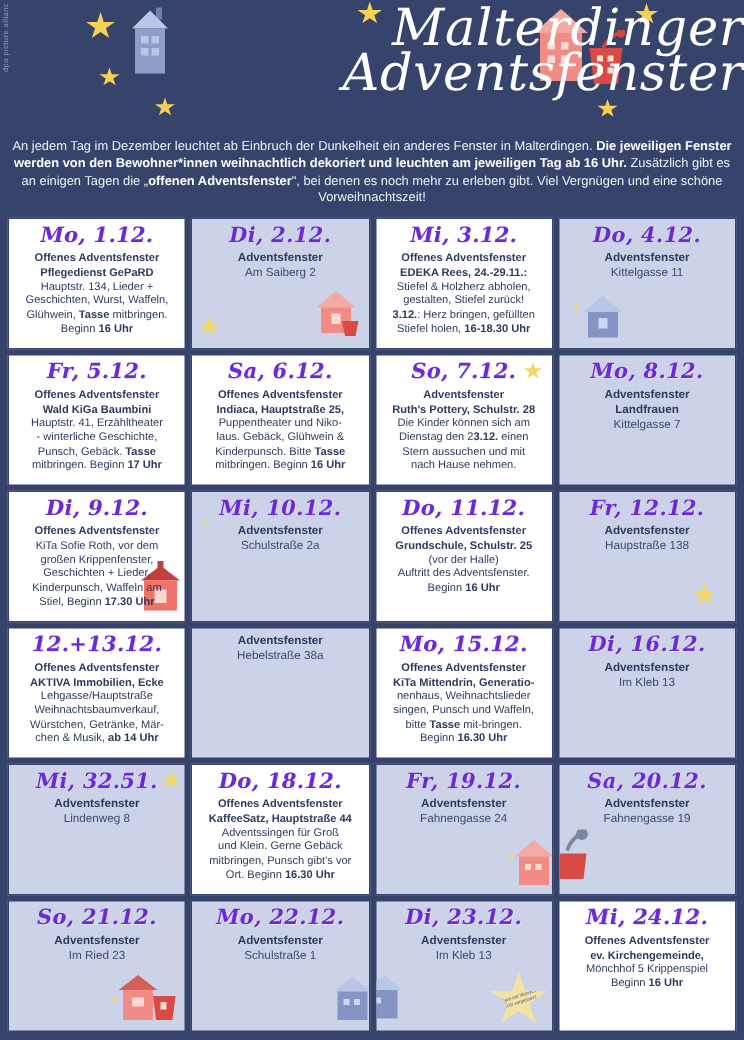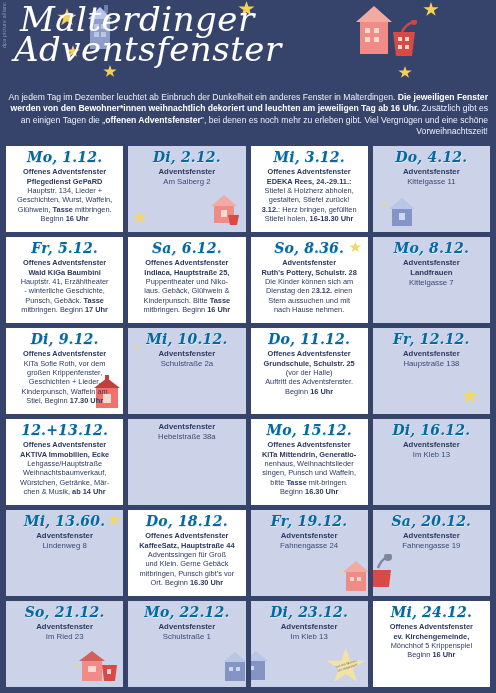--- a/index.html
+++ b/index.html
@@ -28,23 +28,22 @@
   }
 
   
   .header {
     position: relative;
     height: 88px;
     overflow: hidden;
   }
   .title-wrap {
     position: absolute; left: 0; right: 0; top: 2px;
-    text-align: left;
+    text-align: right;
     z-index: 4;
-    margin-left: 20px;
   }
   .title-line1, .title-line2 {
     font-family: "DejaVu Serif", serif;
     font-style: italic;
     color: #ffffff;
     font-weight: 400;
     line-height: 1;
     letter-spacing: .5px;
   }
   .title-line1 { font-size: 34px; }
@@ -62,21 +61,21 @@
   .house { position: absolute; z-index: 3; }
 
   
   .intro {
     position: relative;
     margin: 0 6px;
     padding: 4px 2px 6px 2px;
     color: #eef1f8;
     font-size: 8.6px;
     line-height: 1.32;
-    text-align: right;
+    text-align: center;
     z-index: 5;
   }
   .intro b { font-weight: bold; color: #ffffff; }
 
   
   .grid {
     position: relative;
     margin: 2px 5px 0 5px;
     display: grid;
     grid-template-columns: repeat(4, 1fr);
@@ -96,21 +95,21 @@
     background: #ffffff;
   }
   .cell.plain {           
     background: #ccd3e8;
   }
   .daylabel {
     font-family: "DejaVu Serif", serif;
     font-style: italic;
     font-weight: bold;
     font-size: 14px;
-    color: #0369a1;
+    color: #6d28d9;
     line-height: 1.05;
     letter-spacing: .2px;
     margin: 1px 0 2px 0;
     text-shadow: .6px .6px 0 #e2e7f4;
     position: relative;
     z-index: 3;
   }
   .body {
     font-size: 7.4px;
     line-height: 1.28;
@@ -266,21 +265,21 @@
           <div><b>Offenes Adventsfenster</b></div>
           <div><b>Indiaca, Hauptstraße 25,</b></div>
           <div>Puppentheater und Niko-</div>
           <div>laus. Gebäck, Glühwein &amp;</div>
           <div>Kinderpunsch. Bitte <b>Tasse</b></div>
           <div>mitbringen. Beginn <b>16 Uhr</b></div>
         </div>
       </div>
       <div class="cell open">
         <div class="deco" style="right:6px;top:4px;width:13px;height:12px;background:#f2d76a;clip-path:polygon(50% 0%,61% 35%,98% 35%,68% 57%,79% 91%,50% 70%,21% 91%,32% 57%,2% 35%,39% 35%);"></div>
-        <div class="daylabel">So, 8.36.</div>
+        <div class="daylabel">So, 7.12.</div>
         <div class="body">
           <div><b>Adventsfenster</b></div>
           <div><b>Ruth's Pottery, Schulstr. 28</b></div>
           <div>Die Kinder können sich am</div>
           <div>Dienstag den 2<b>3.12.</b> einen</div>
           <div>Stern aussuchen und mit</div>
           <div>nach Hause nehmen.</div>
         </div>
       </div>
       <div class="cell plain">
@@ -364,21 +363,21 @@
       </div>
       <div class="cell plain">
         <div class="daylabel">Di, 16.12.</div>
         <div class="body">
           <div class="bigline">Adventsfenster</div>
           <div class="addr">Im Kleb 13</div>
         </div>
       </div>
       <div class="cell plain">
         <div class="deco" style="right:2px;top:3px;width:14px;height:13px;background:#f2d76a;clip-path:polygon(50% 0%,61% 35%,98% 35%,68% 57%,79% 91%,50% 70%,21% 91%,32% 57%,2% 35%,39% 35%);"></div>
-        <div class="daylabel">Mi, 13.60.</div>
+        <div class="daylabel">Mi, 32.51.</div>
         <div class="body">
           <div class="bigline">Adventsfenster</div>
           <div class="addr">Lindenweg 8</div>
         </div>
       </div>
       <div class="cell open">
         <div class="daylabel">Do, 18.12.</div>
         <div class="body">
           <div><b>Offenes Adventsfenster</b></div>
           <div><b>KaffeeSatz, Hauptstraße 44</b></div>

